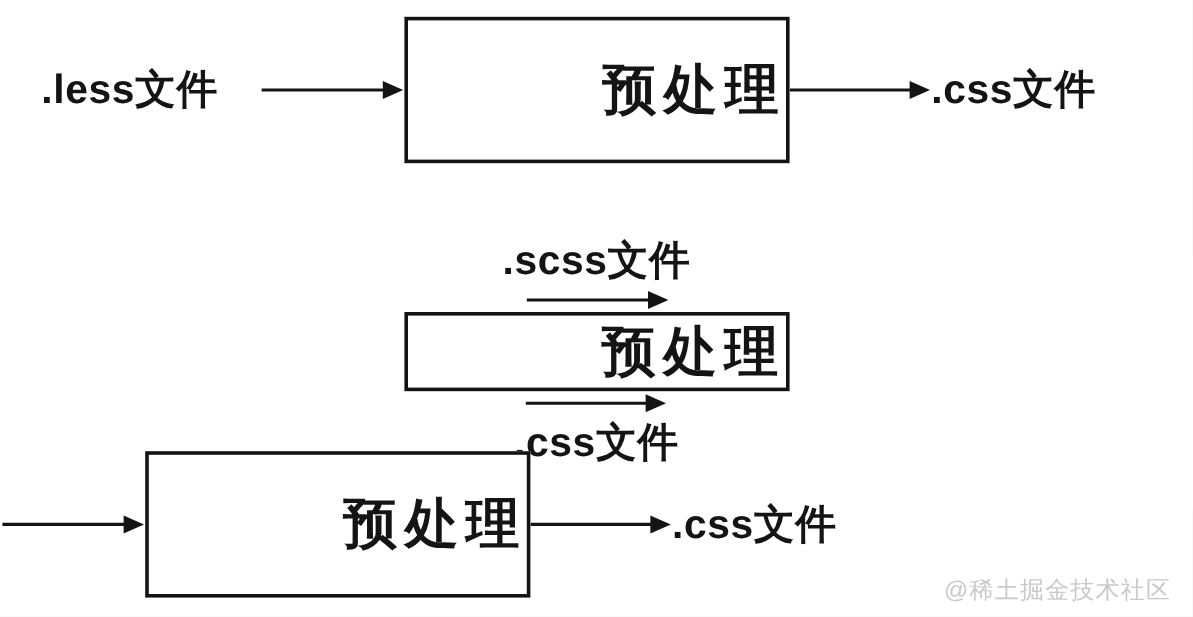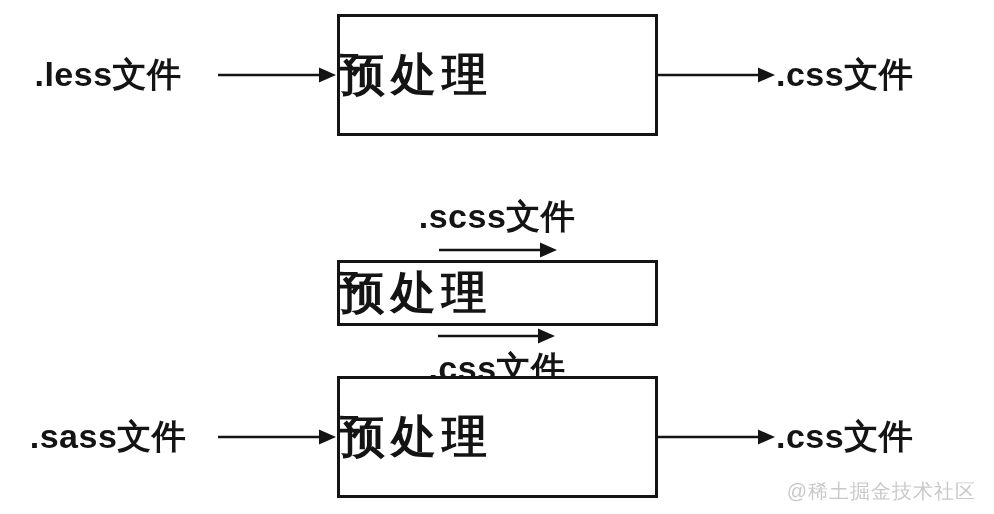--- a/index.html
+++ b/index.html
@@ -44,21 +44,21 @@
   .arrow.in  { width: 121px; height: 20px; }
   .arrow.out { width: 118px; height: 20px; }
 
   .process-box {
     width: 321px;
     height: 122px;
     border: 3px solid #141414;
     background: #ffffff;
     display: flex;
     align-items: center;
-    justify-content: flex-start;
+    justify-content: flex-end;
   }
   .process-label {
     font-size: 45px;
     font-weight: 700;
     color: #141414;
     letter-spacing: 6px;
     white-space: nowrap;
   }
 
   .out-label {
@@ -111,21 +111,20 @@
       <span class="process-label">预处理</span>
     </div>
     <svg class="arrow out" viewBox="0 0 118 20" aria-hidden="true">
       <line x1="0" y1="10" x2="101" y2="10" stroke="#141414" stroke-width="2.6"></line>
       <polygon points="100,2.5 117,10 100,17.5" fill="#141414"></polygon>
     </svg>
     <div class="out-label">.css文件</div>
   </div>
 
   <div class="flow-row r2">
-    <div class="src-label">.sass文件</div>
     <svg class="arrow in" viewBox="0 0 121 20" aria-hidden="true">
       <line x1="2" y1="10" x2="104" y2="10" stroke="#141414" stroke-width="2.6"></line>
       <polygon points="103,2.5 120,10 103,17.5" fill="#141414"></polygon>
     </svg>
     <div class="process-box">
       <span class="process-label">预处理</span>
     </div>
     <svg class="arrow out" viewBox="0 0 118 20" aria-hidden="true">
       <line x1="0" y1="10" x2="101" y2="10" stroke="#141414" stroke-width="2.6"></line>
       <polygon points="100,2.5 117,10 100,17.5" fill="#141414"></polygon>

